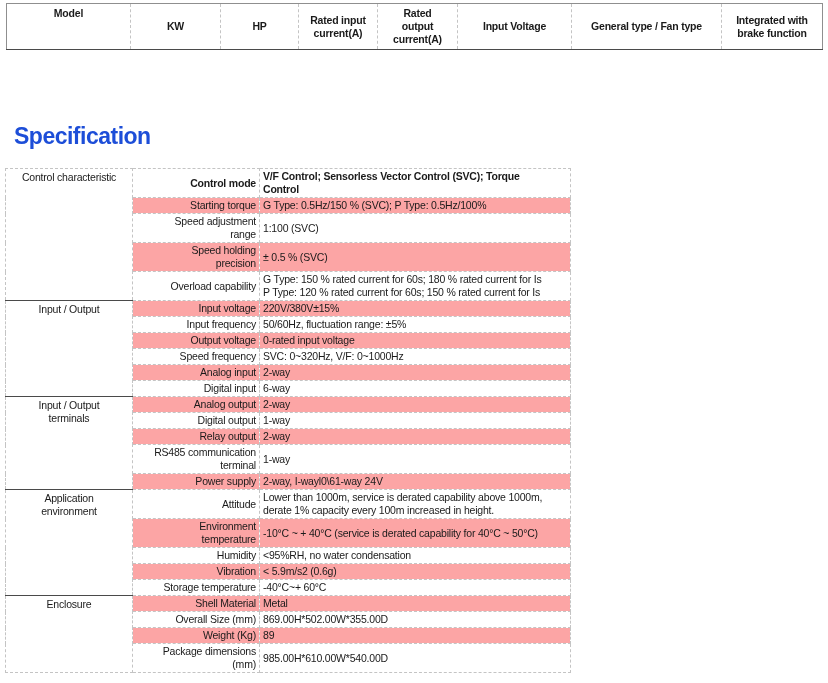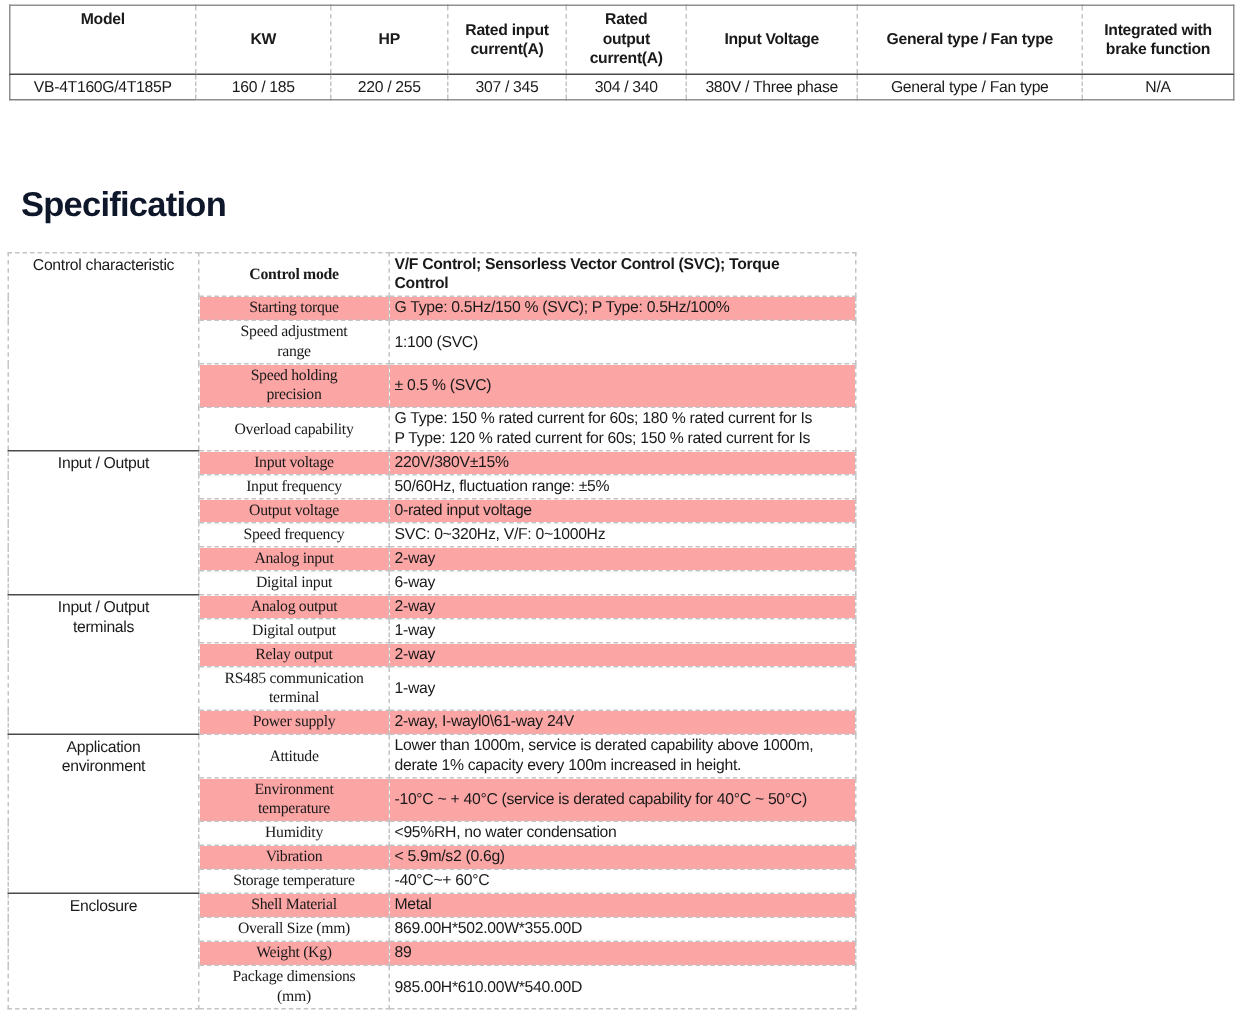--- a/index.html
+++ b/index.html
@@ -22,38 +22,38 @@
   }
   .model-table thead th { font-weight:bold; border-bottom:1px solid #4a4a4a; height:41px; vertical-align:middle; }
   .model-table thead th.model-h { vertical-align:top; padding-top:3px; }
   .model-table tbody td { height:14px; }
   .model-table tbody td.model-cell { border-bottom:1px solid #808080; }
   .model-table tbody tr.shaded td.datac { background:#e8e8e8; }
 
   
   .section-title {
     position:absolute; left:14px; top:123px; margin:0;
-    font-size:23px; font-weight:bold; color:#0f172a; letter-spacing:-0.5px;
+    font-size:23px; font-weight:bold; color:#1d4ed8; letter-spacing:-0.5px;
   }
 
   
   .spec-table {
     position:absolute; left:5px; top:168px; width:565px;
     border-collapse:collapse; table-layout:fixed;
     border:1px dashed #b5b5b5;
   }
   .spec-table td {
     border:1px dashed #c4c4c4;
     font-size:10.5px; letter-spacing:-0.2px; line-height:13px;
     padding:1px 3px; white-space:pre-line; vertical-align:middle;
     overflow:hidden;
   }
   .spec-table td.cat  { text-align:center; vertical-align:top; background:#fff; padding-top:2px; }
   .spec-table td.cat.sep { border-top:1px solid #4a4a4a; }
-  .spec-table td.param { text-align:center;font-family:Liberation Serif, serif; }
+  .spec-table td.param { text-align:right; }
   .spec-table td.value { }
   .spec-table td.b { font-weight:bold; }
   .spec-table td.shade { background:#fca5a5; }
 </style>
 </head>
 <body>
 
 <div class="page">
 
   <table class="model-table">
@@ -77,30 +77,20 @@
           <th>Rated
 output
 current(A)</th>
           <th>Input Voltage</th>
           <th>General type / Fan type</th>
           <th>Integrated with
 brake function</th>
         </tr>
     </thead>
     <tbody id="model-body">
-        <tr>
-          <td class="model-cell">VB-4T160G/4T185P</td>
-          <td class="datac">160 / 185</td>
-          <td class="datac">220 / 255</td>
-          <td class="datac">307 / 345</td>
-          <td class="datac">304 / 340</td>
-          <td class="datac">380V / Three phase</td>
-          <td class="datac">General type / Fan type</td>
-          <td class="datac">N/A</td>
-        </tr>
       </tbody>
   </table>
 
   <h2 class="section-title">Specification</h2>
 
   <table class="spec-table">
     <colgroup>
       <col style="width:127px">
         <col style="width:127px">
         <col style="width:311px">

